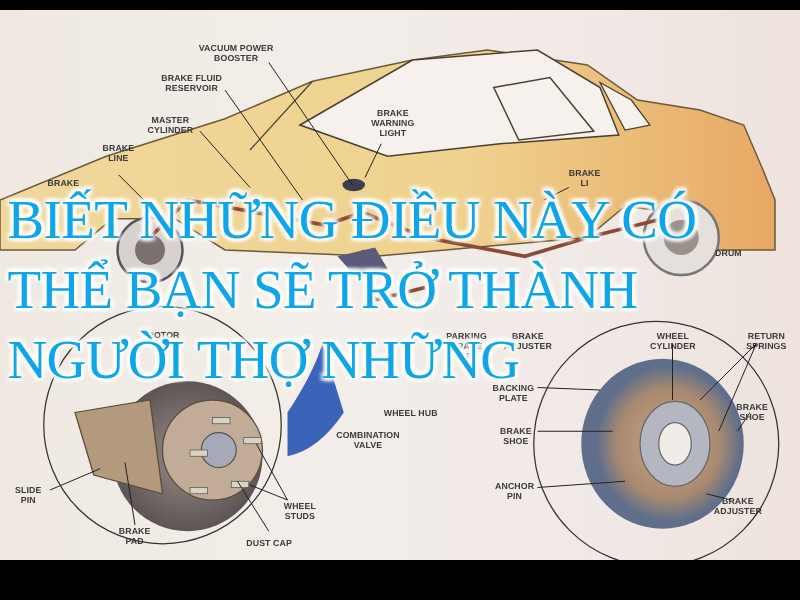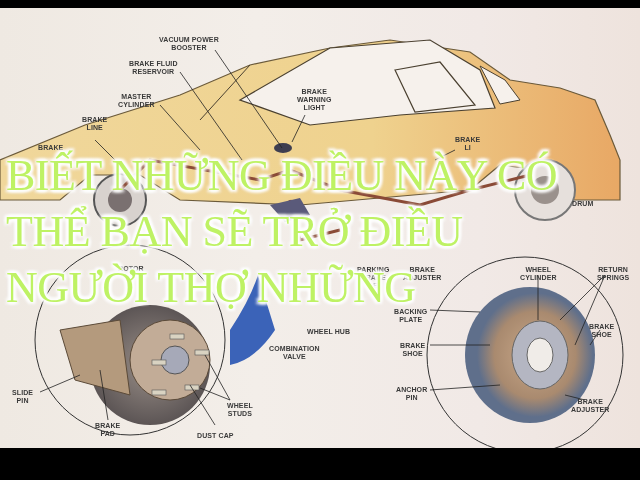--- a/index.html
+++ b/index.html
@@ -4,21 +4,21 @@
 <style>
   html, body { margin:0; padding:0; }
   body { width:640px; height:480px; overflow:hidden; background:#000; position:relative; font-family:"Liberation Sans", sans-serif; }
   .letterbox-top { position:absolute; left:0; top:0; width:640px; height:8px; background:#000; }
   .letterbox-bottom { position:absolute; left:0; top:448px; width:640px; height:32px; background:#000; }
   .canvas { position:absolute; left:0; top:8px; width:640px; height:440px;
     background: linear-gradient(90deg, #efe9e2 0%, #f3eee9 40%, #f1e9e6 75%, #eee3dd 100%); overflow:hidden; }
   .canvas svg { position:absolute; left:0; top:-8px; }
   .lbl { position:absolute; font-family:"Liberation Sans", sans-serif; font-weight:bold; font-size:7px; line-height:8px;
     color:#3a3a3a; text-align:center; letter-spacing:0.1px; white-space:pre-line; }
-  .headline { position:absolute; left:6px; font-family:"Liberation Serif", serif; font-size:44px; line-height:48px; color:#bef264;
+  .headline { position:absolute; left:6px; font-family:"Liberation Serif", serif; font-size:44px; line-height:48px; color:#0ea5e9;
     white-space:nowrap; letter-spacing:-0.5px;
     text-shadow: 0 0 3px #fff, 0 0 3px #fff, 0 0 4px #fff, 0 0 5px #fff, 2px 2px 3px #fff, -2px -2px 3px #fff, 2px -2px 3px #fff, -2px 2px 3px #fff; }
 </style>
 </head>
 <body>
 
 <div class="letterbox-top"></div>
 
 <div class="canvas">
   <svg width="640" height="480" viewBox="0 0 640 480">
@@ -159,16 +159,16 @@
   <div class="lbl" style="left:589px; top:315px;">BRAKE
 SHOE</div>
   <div class="lbl" style="left:396px; top:378px;">ANCHOR
 PIN</div>
   <div class="lbl" style="left:571px; top:390px;">BRAKE
 ADJUSTER</div>
 
 </div>
 
 <div class="headline" style="top:152px;">BIẾT NHỮNG ĐIỀU NÀY CÓ</div>
-<div class="headline" style="top:208px;">THỂ BẠN SẼ TRỞ ĐIỀU</div>
+<div class="headline" style="top:208px;">THỂ BẠN SẼ TRỞ THÀNH</div>
 <div class="headline" style="top:264px;">NGƯỜI THỢ NHỮNG</div>
 
 <div class="letterbox-bottom"></div>
 
 </body></html>

